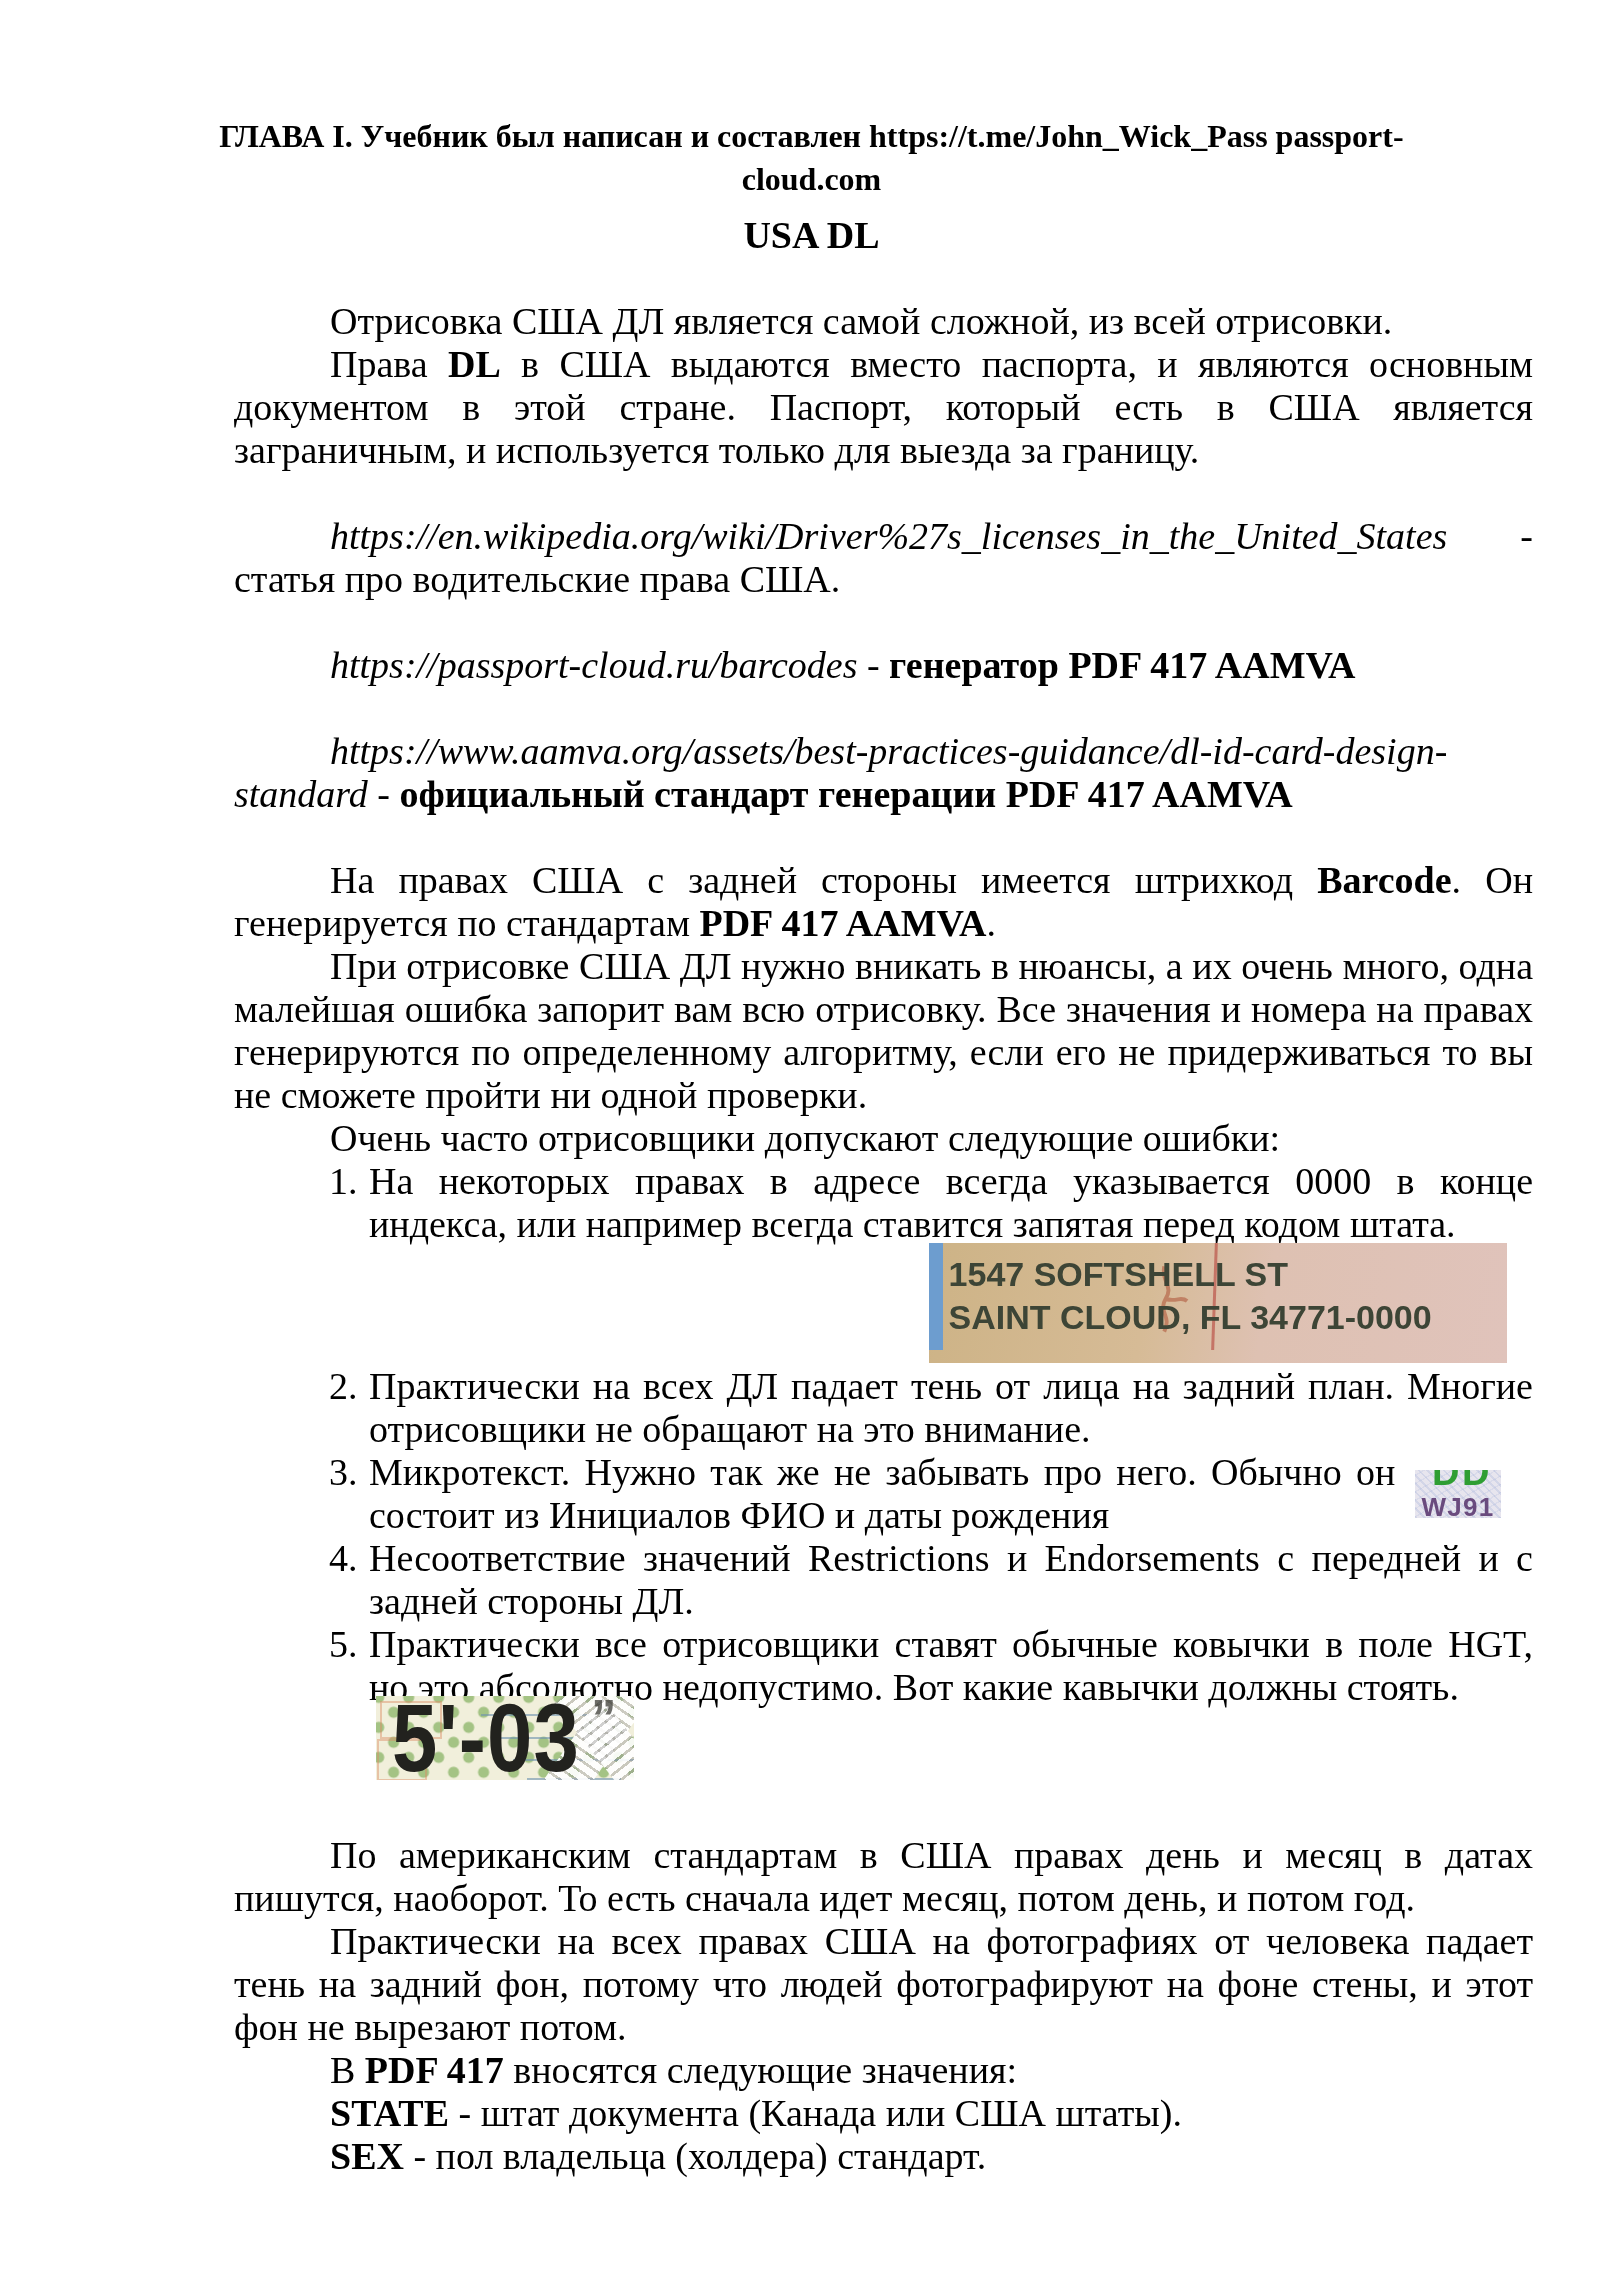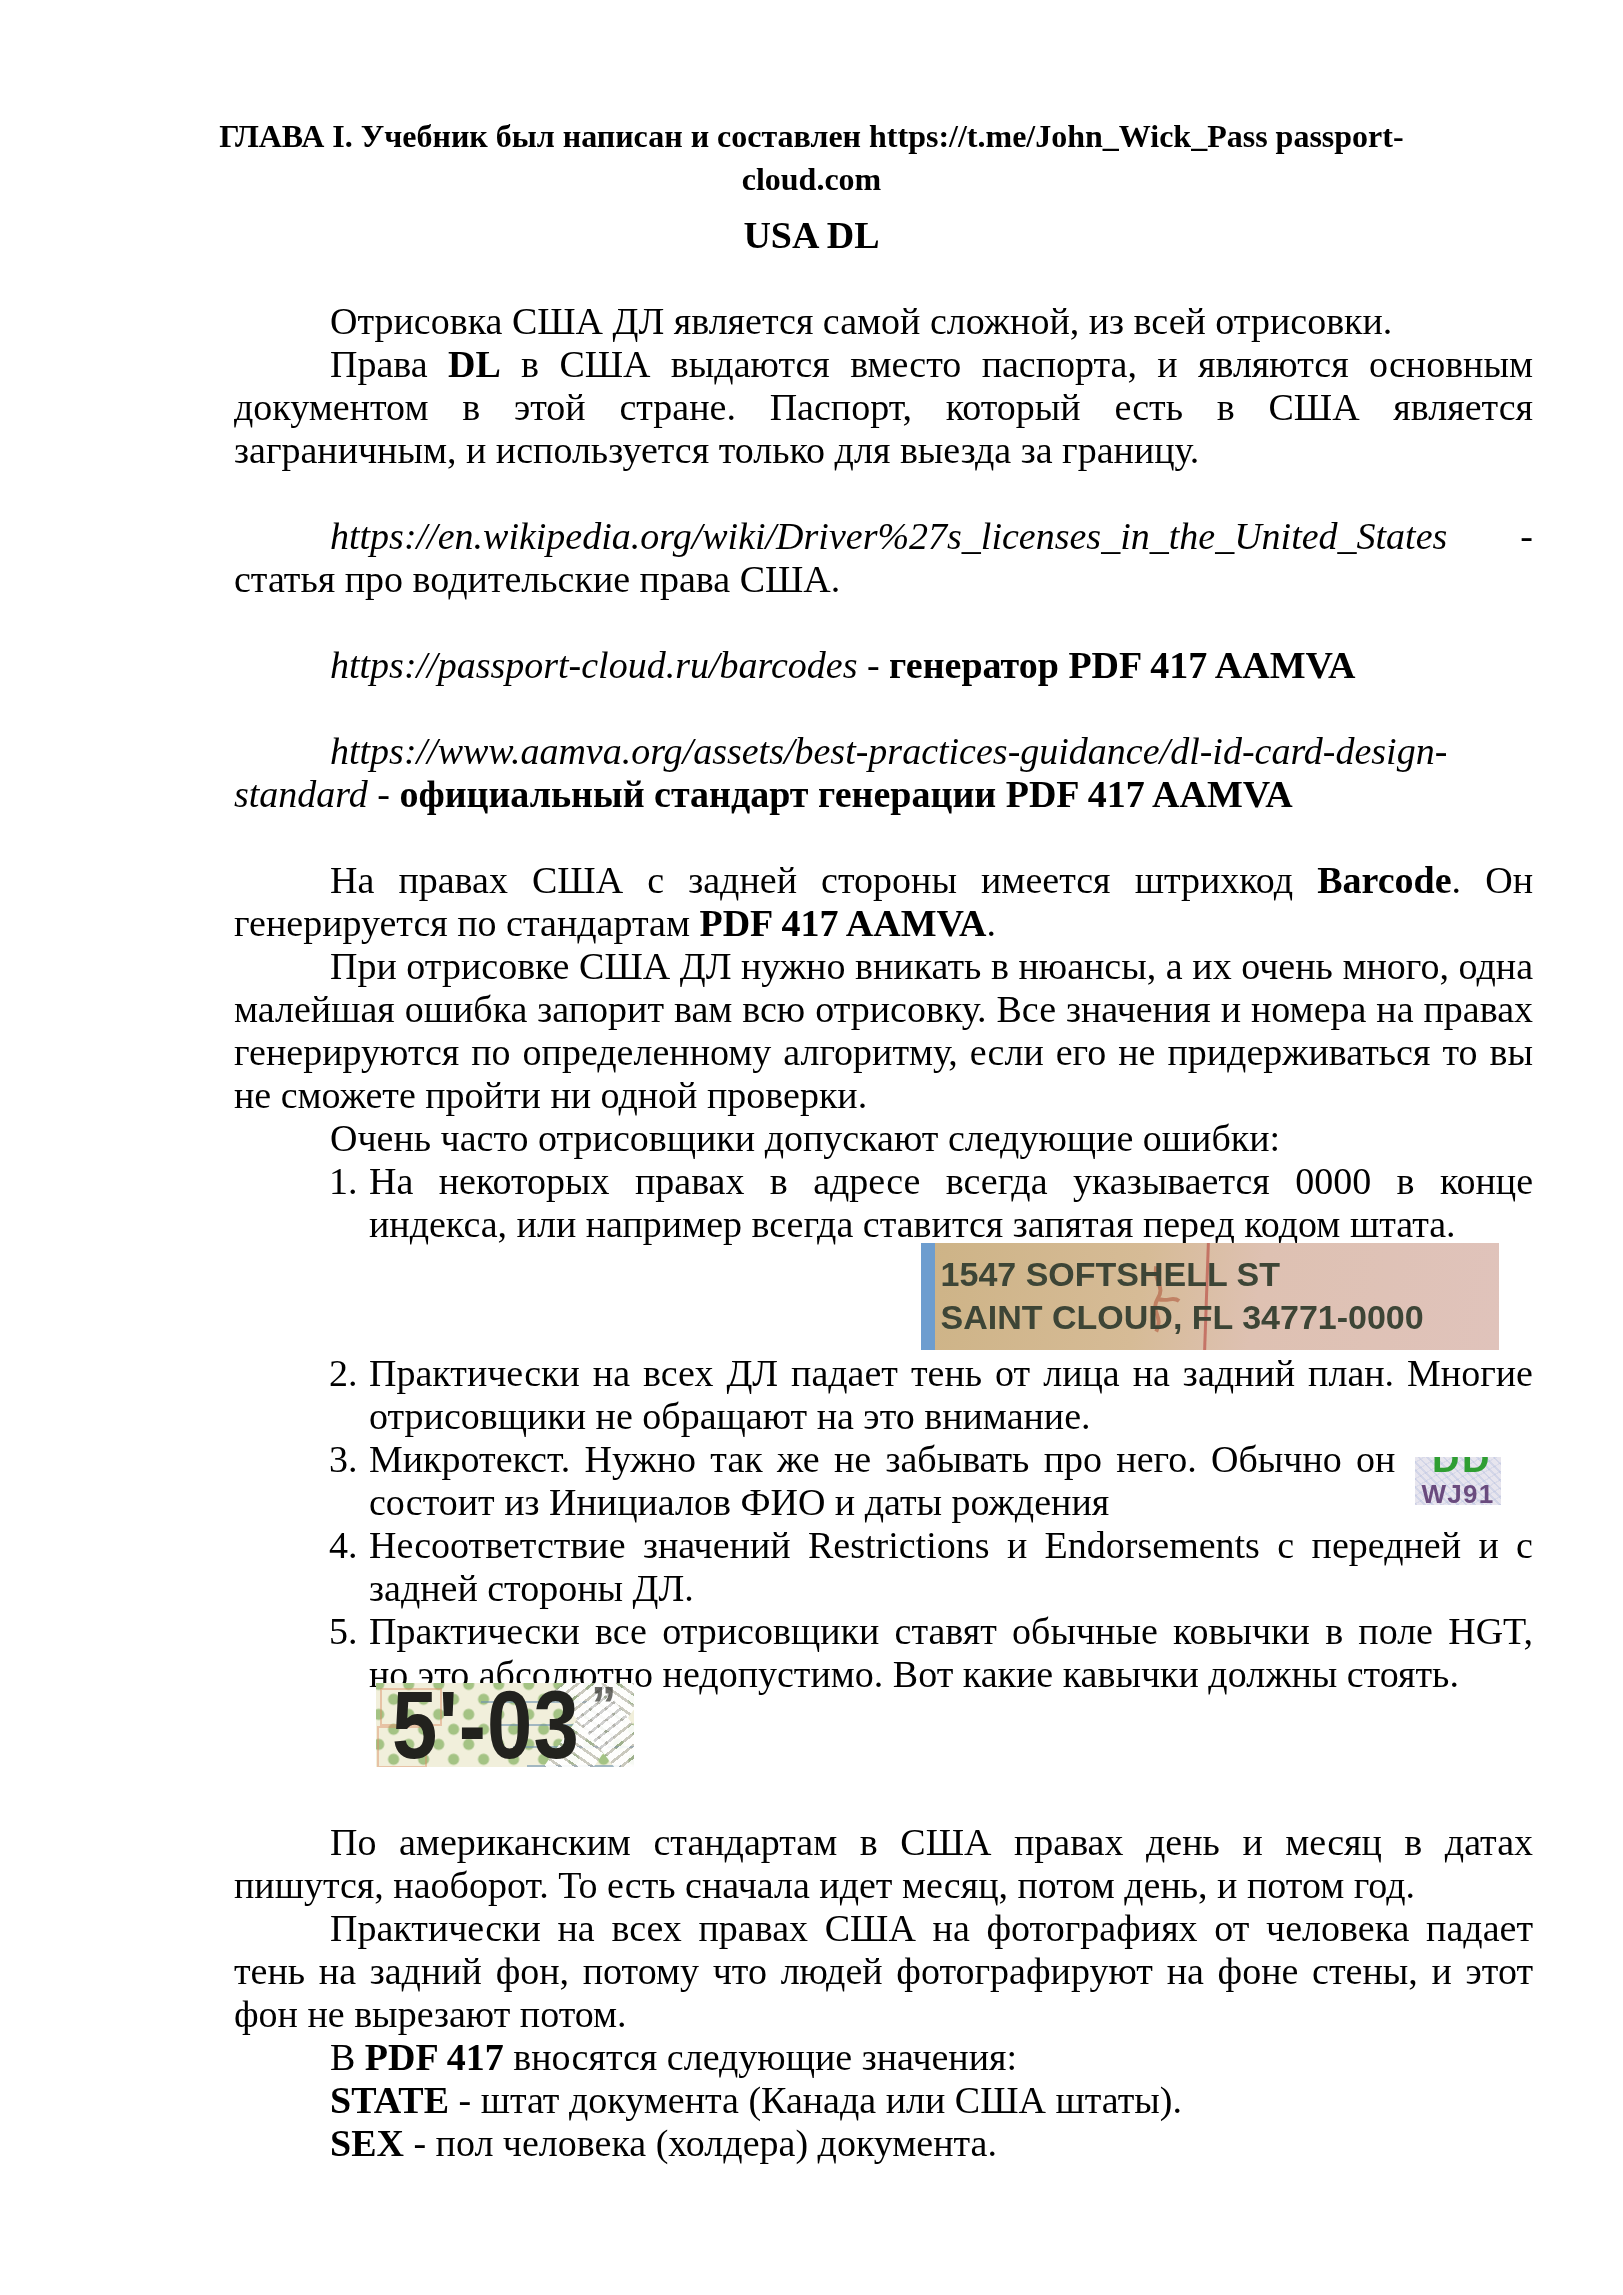--- a/index.html
+++ b/index.html
@@ -19,22 +19,22 @@
   .b{font-weight:bold;}
   .i{font-style:italic;}
   .url{overflow-wrap:anywhere;}
   .gap{height:43px;}
   .title{margin-top:13px;}
   .mistake{position:relative;padding-left:135px;}
   .mistake .num{position:absolute;left:95px;top:0;}
 
   
   .addr-img{
-    position:relative;width:578px;height:107px;overflow:hidden;
-    margin:-2.6px 34px 2px auto;
+    position:relative;width:578px;height:120px;overflow:hidden;
+    margin:-2.6px 26px 2px auto;
     background:linear-gradient(100deg,#cdb386 0%,#d6bb96 38%,#dec1b2 58%,#e0c3bb 100%);
   }
   .addr-strip{position:absolute;left:0;top:0;width:14.4px;height:107px;background:#6d9dcf;}
   .addr-line{
     position:absolute;left:19.6px;font-family:"Liberation Sans",sans-serif;
     font-weight:bold;font-size:34px;line-height:37px;color:#3d4536;white-space:nowrap;
   }
   .addr-l1{top:13px;}
   .addr-l2{top:56px;}
   .addr-redline{position:absolute;left:284px;top:0;width:2.6px;height:107px;background:#b5433a;opacity:.6;transform:skewX(-2deg);}
@@ -179,17 +179,17 @@
     <div class="gap"></div>
 
     <p class="indent">По американским стандартам в США правах день и месяц в датах пишутся, наоборот. То есть сначала идет месяц, потом день, и потом год.</p>
 
     <p class="indent">Практически на всех правах США на фотографиях от человека падает тень на задний фон, потому что людей фотографируют на фоне стены, и этот фон не вырезают потом.</p>
 
     <p class="indent"><span>В </span><span class="b">PDF 417</span><span> вносятся следующие значения:</span></p>
 
     <p class="indent"><span class="b">STATE</span><span> - штат документа (Канада или США штаты).</span></p>
 
-    <p class="indent"><span class="b">SEX</span><span> - пол человека (холдера) документа.</span></p>
+    <p class="indent"><span class="b">SEX</span><span> - пол владельца (холдера) стандарт.</span></p>
 
   </div>
 </div>
 
 
 </body></html>

